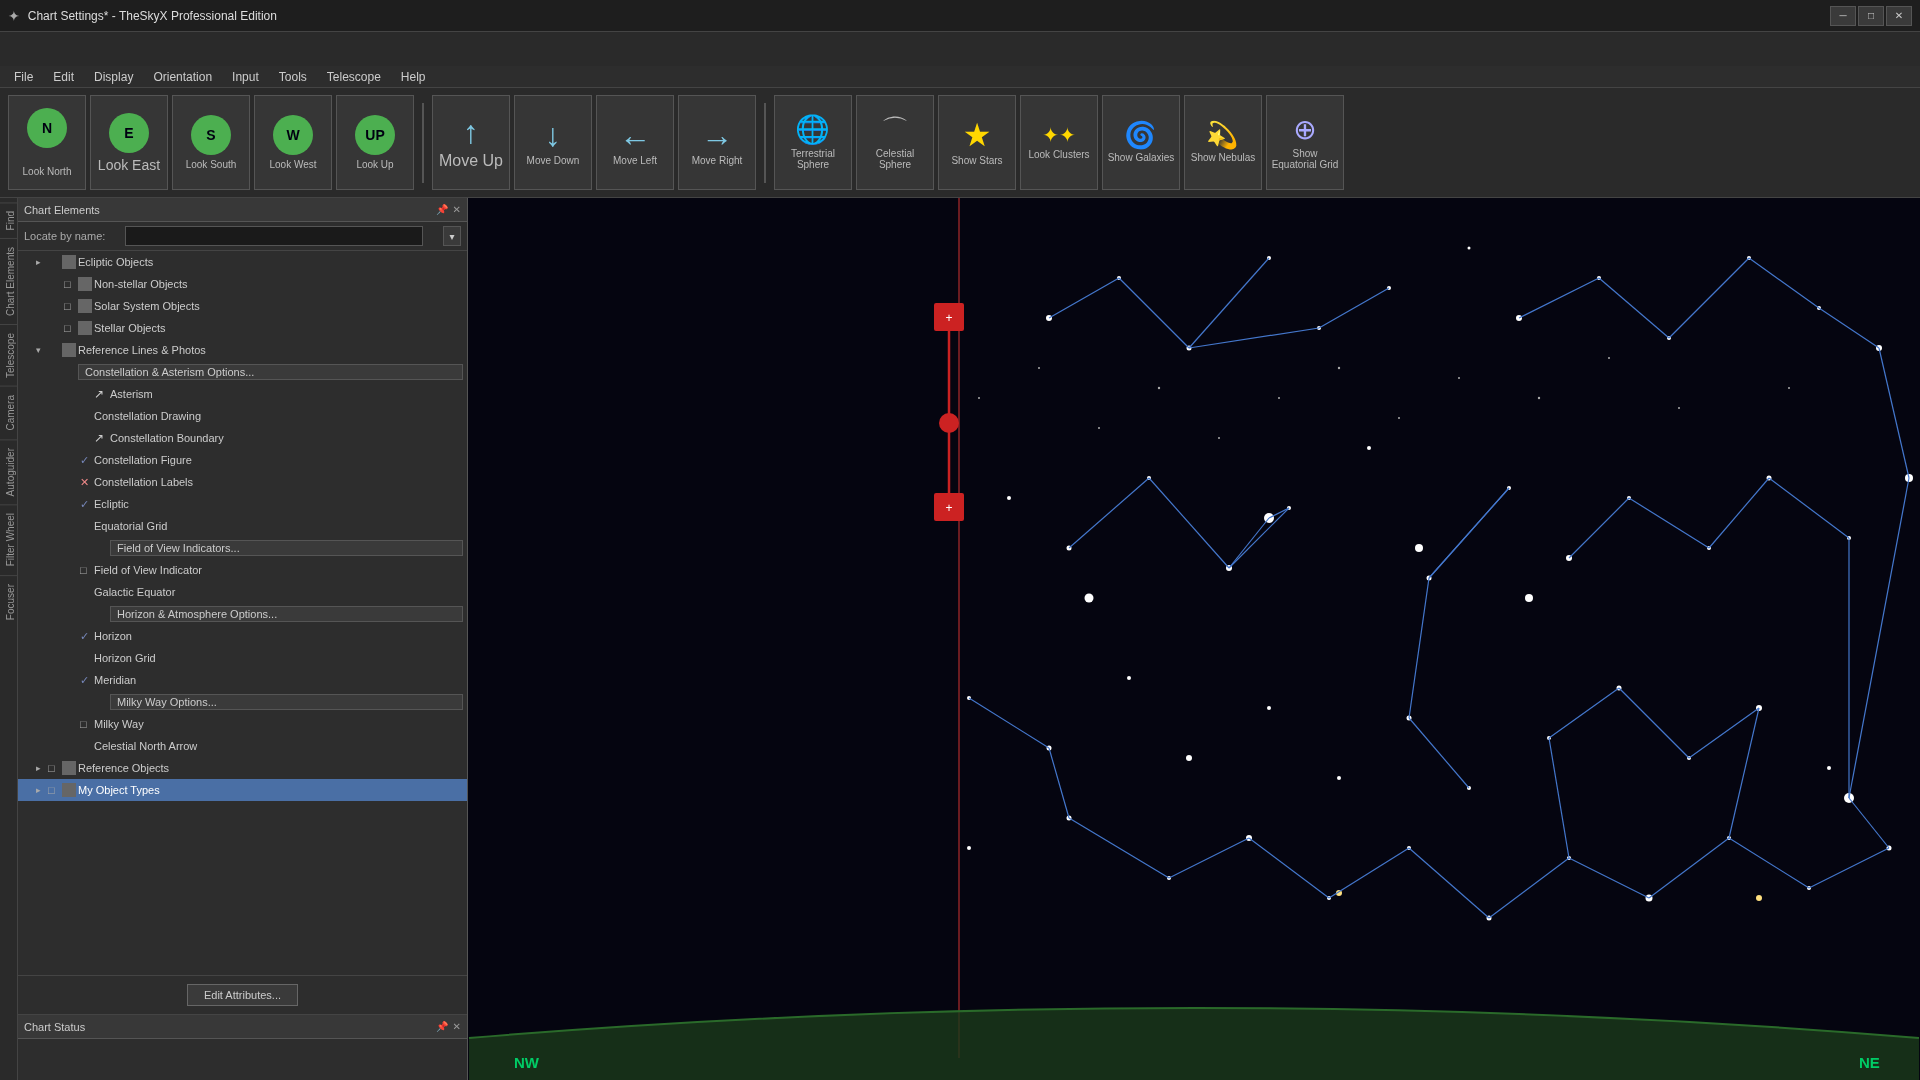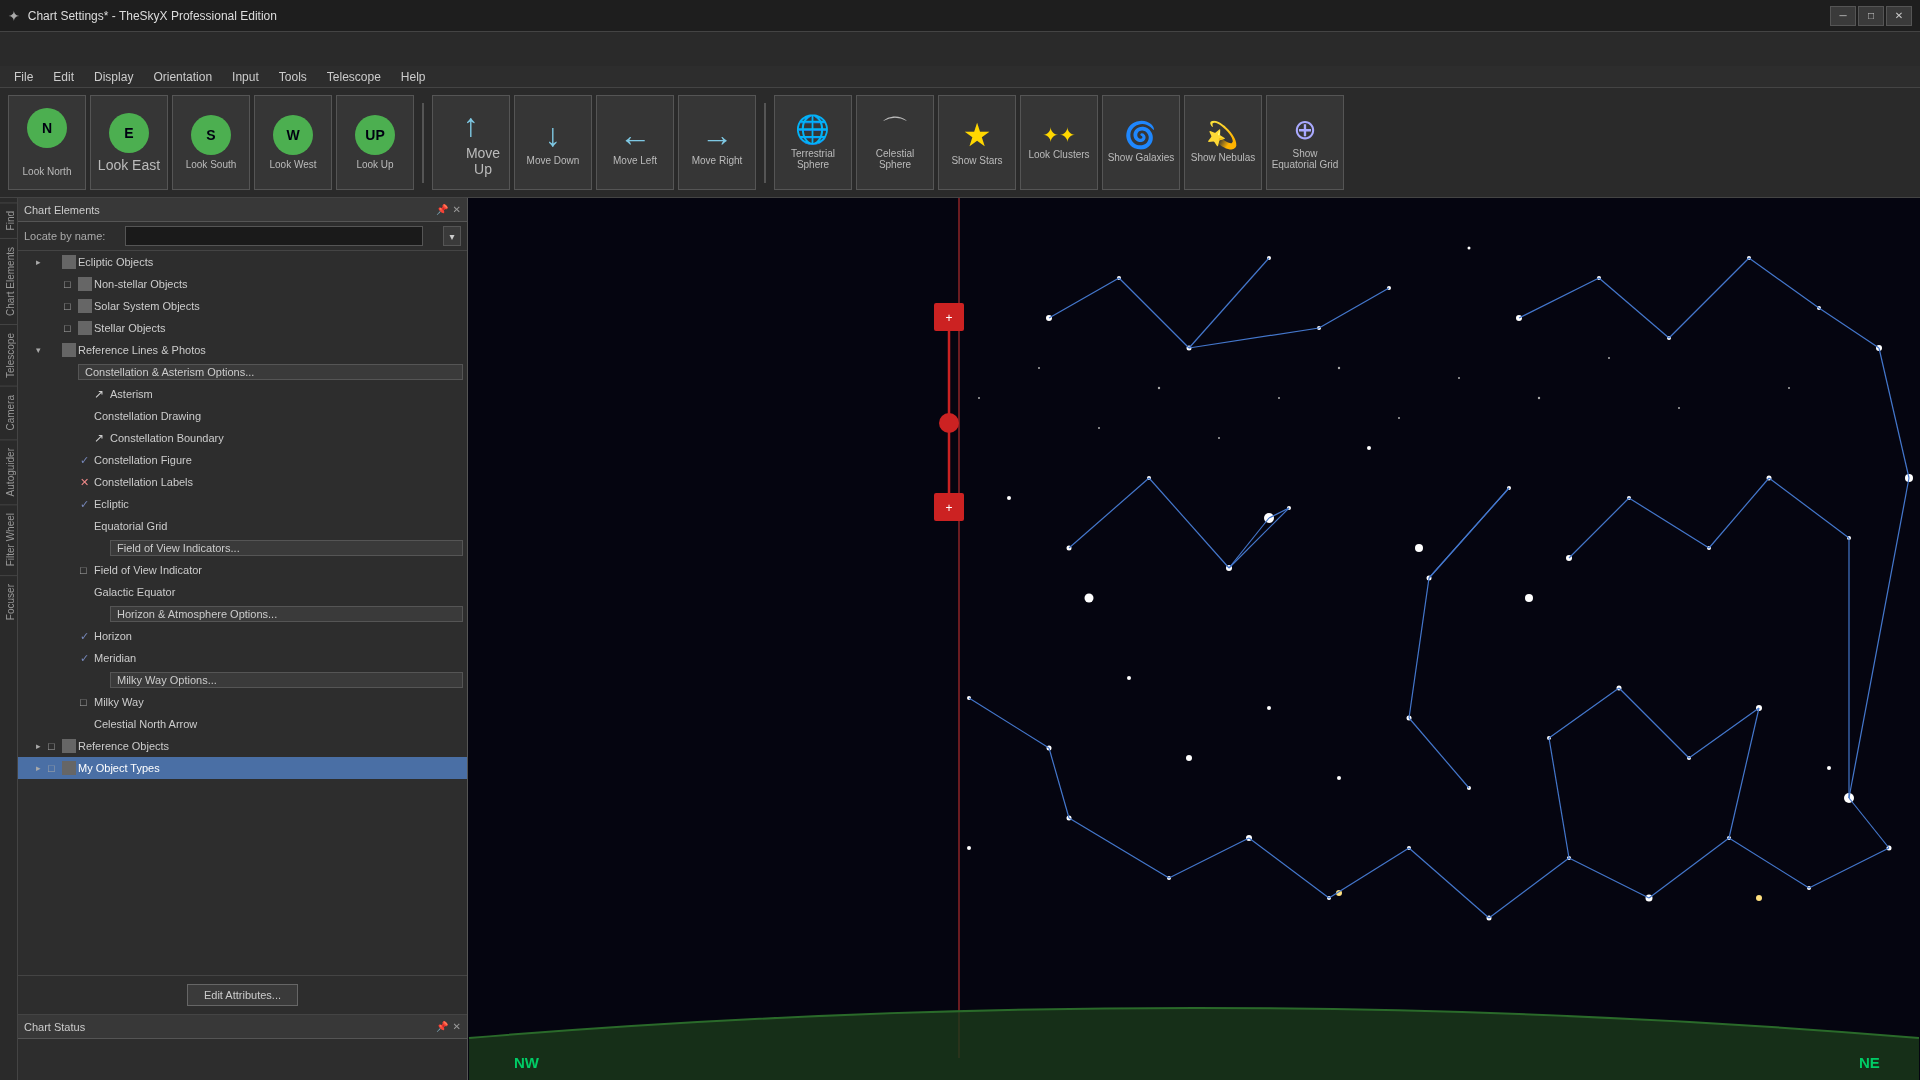--- a/index.html
+++ b/index.html
@@ -316,21 +316,21 @@
       <div class="toolbar-btn">
         <div class="btn-icon" style="width: 40px; height: 40px; border-radius: 50%; background: rgb(76, 175, 80); display: flex; align-items: center; justify-content: center; font-weight: bold; font-size: 14px; color: rgb(0, 0, 17);">UP</div>
         <span style="font-size: 10px;">Look Up</span>
       </div>
     </div>
   <div class="toolbar-separator"></div>
 
   <div style="display:flex;gap:4px;align-items:center;">
   <div class="toolbar-btn">
         <div class="btn-icon" style="color: rgb(126, 200, 227); font-size: 32px;">↑</div>
-        <span style="font-size: 14px; margin-left: 24px;">Move Up</span>
+        <span style="font-size: 16px;">Move Up</span>
       </div>
       <div class="toolbar-btn">
         <div class="btn-icon" style="color: rgb(126, 200, 227); font-size: 32px;">↓</div>
         <span style="font-size: 10px;">Move Down</span>
       </div>
       <div class="toolbar-btn">
         <div class="btn-icon" style="color: rgb(126, 200, 227); font-size: 32px;">←</div>
         <span style="font-size: 10px;">Move Left</span>
       </div>
       <div class="toolbar-btn">
@@ -491,20 +491,25 @@
           </div>
           <div class="tree-item indent4">
             <span class="expander"></span>
             <span class="check"></span>
             <span class="item-label" style="background: rgb(58, 58, 58); border: 1px solid rgb(85, 85, 85); padding: 1px 6px; font-size: 11px;">Horizon &amp; Atmosphere Options...</span>
           </div>
           <div class="tree-item indent3">
             <span class="expander"></span>
             <span class="check checked">✓</span>
             <span class="item-label">Horizon</span>
+          </div>
+          <div class="tree-item indent3">
+            <span class="expander"></span>
+            <span class="check"></span>
+            <span class="item-label">Horizon Grid</span>
           </div>
           <div class="tree-item indent3">
             <span class="expander"></span>
             <span class="check checked">✓</span>
             <span class="item-label">Meridian</span>
           </div>
           <div class="tree-item indent4">
             <span class="expander"></span>
             <span class="check"></span>
             <span class="item-label" style="background: rgb(58, 58, 58); border: 1px solid rgb(85, 85, 85); padding: 1px 6px; font-size: 11px;">Milky Way Options...</span>

